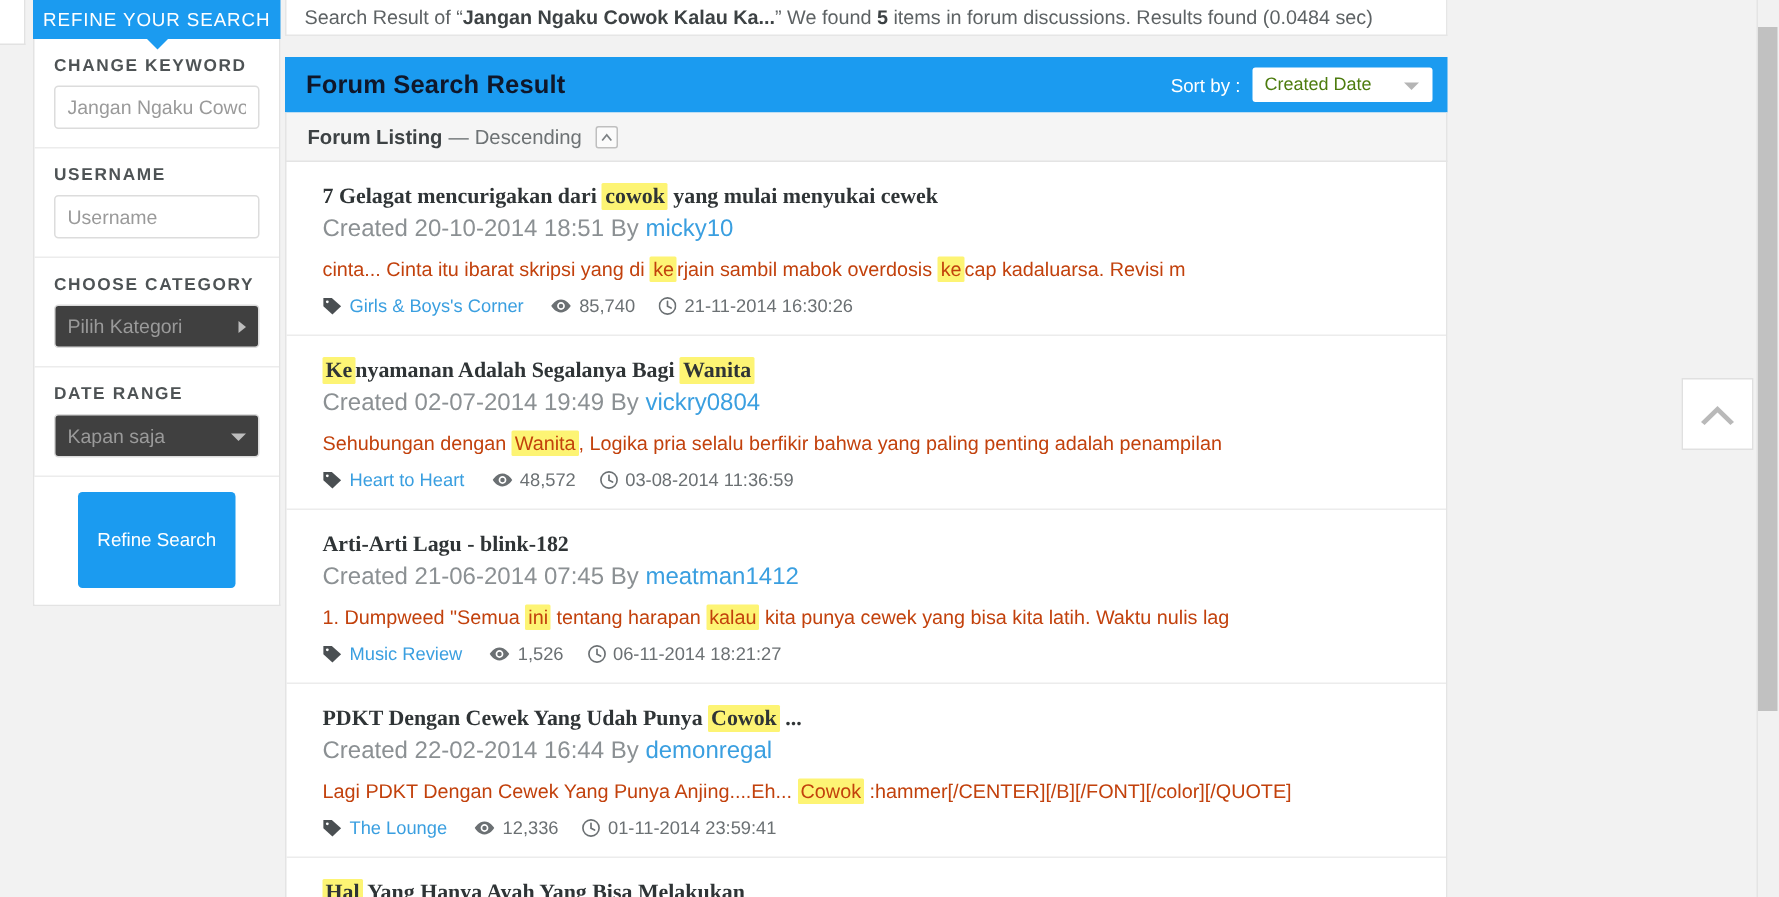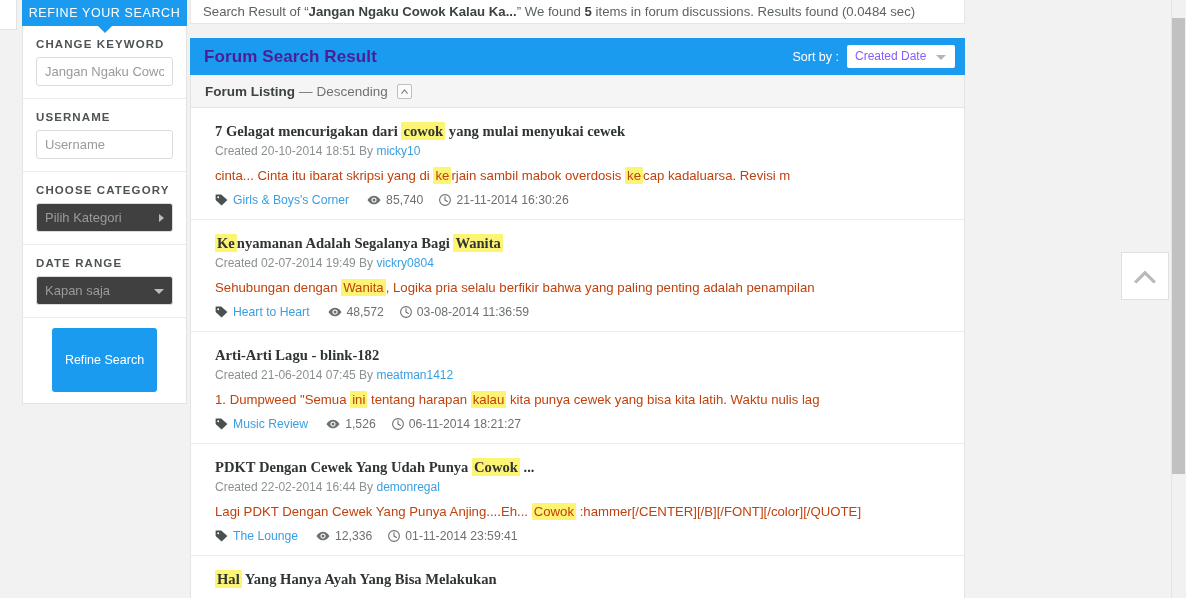--- a/index.html
+++ b/index.html
@@ -166,39 +166,39 @@
   }
   .panel-head {
     background: #1b9bf0;
     height: 37px;
     display: flex;
     align-items: center;
     justify-content: space-between;
     padding: 0 10px 0 14px;
   }
   .panel-title {
-    color: #4c1d95;
+    color: #0f172a;
     font-size: 17px;
     font-weight: bold;
     letter-spacing: 0.1px;
   }
   .sort-area { display: flex; align-items: center; }
   .sort-label {
     color: #ffffff;
     font-size: 12.5px;
     margin-right: 8px;
   }
   .sort-select {
     position: relative;
-    width: 108px;
+    width: 120px;
     height: 23px;
     background: #ffffff;
     border-radius: 2px;
     font-size: 12px;
-    color: #8b5cf6;
+    color: #4d7c0f;
     line-height: 23px;
     padding-left: 8px;
     cursor: pointer;
   }
   .sort-select .sel-caret-down { right: 9px; border-top-color: #b5b5b5; }
 
   .listing-bar {
     background: #f5f5f5;
     border-left: 1px solid #e4e4e4;
     border-right: 1px solid #e4e4e4;
@@ -239,21 +239,21 @@
   .result-title {
     font-size: 14.6px;
     font-weight: bold;
     color: #2f3436;
     margin: 0 0 3px 0;
     line-height: 19px;
     cursor: pointer;
     font-family: Liberation Serif, serif;
   }
   .result-created {
-    font-size: 12px;
+    font-size: 16px;
     color: #8b9093;
     margin-bottom: 9px;
   }
   .result-created .author {
     color: #3a9fe0;
     cursor: pointer;
   }
   .result-snippet {
     font-size: 13.2px;
     color: #c2410c;

